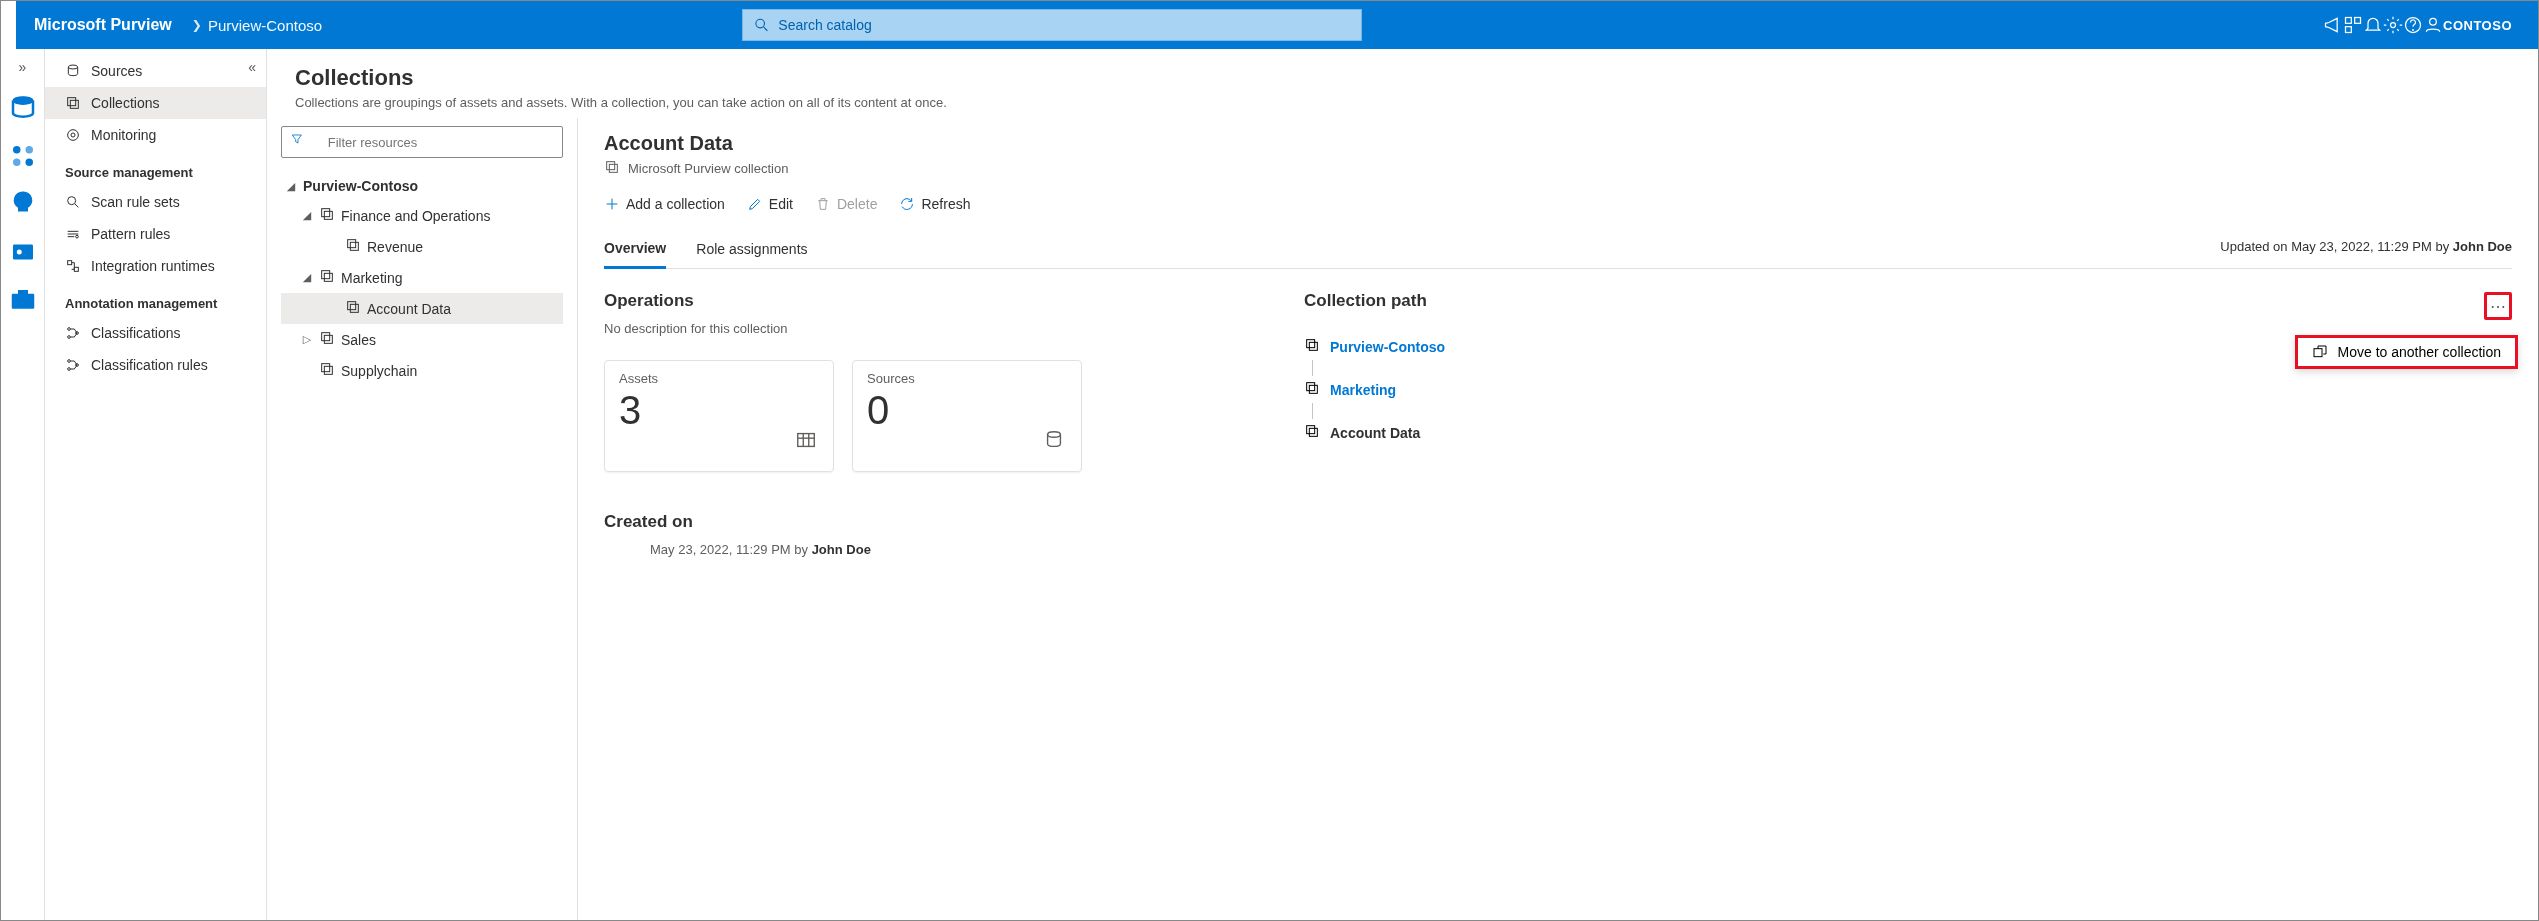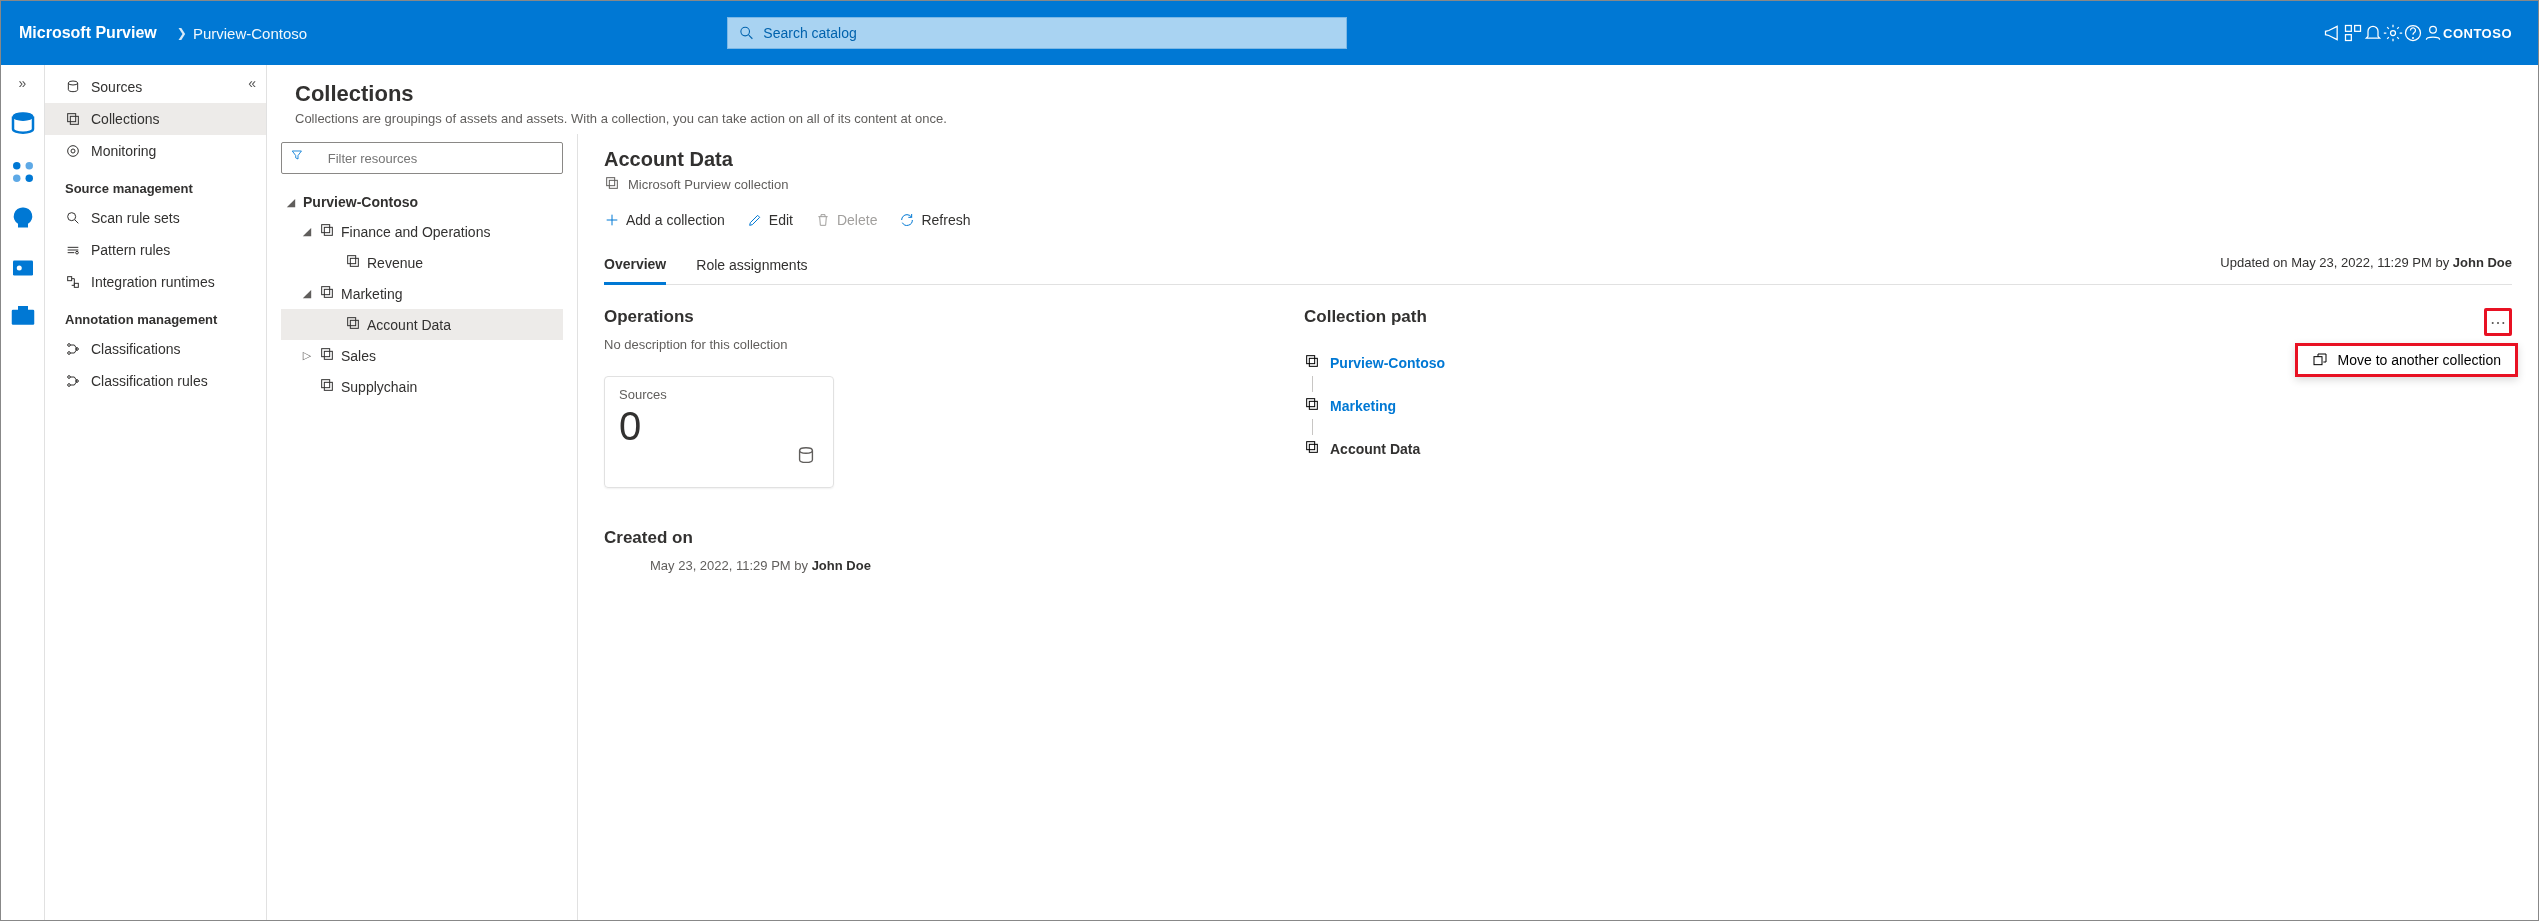--- a/index.html
+++ b/index.html
@@ -1,17 +1,17 @@
 <!DOCTYPE html>
 <html><head>
 <meta charset="utf-8">
 <style>
 * { box-sizing: border-box; margin: 0; padding: 0; font-family: "Segoe UI", sans-serif; }
 body { width: 2539px; height: 921px; overflow: hidden; background: #fff; border: 1px solid #888; transform-origin: top left; }
-.topbar { height: 64px; background: #0078d4; display: flex; align-items: center; color: #fff; }
+.topbar { height: 48px; background: #0078d4; display: flex; align-items: center; color: #fff; margin-left: 15px; }
 .brand { font-size: 16px; font-weight: 600; padding: 0 14px 0 18px; }
 .chev { font-size: 12px; opacity: .85; padding: 0 6px; }
 .crumb { font-size: 15px; opacity: .95; }
 .search-wrap { margin-left: 420px; }
 .search { width: 620px; height: 32px; background: #a9d3f2; border: 1px solid #7cb8e6; border-radius: 0; display: flex; align-items: center; padding: 0 10px; color: #0062ad; }
 .search svg { width: 18px; height: 18px; }
 .search input { background: transparent; border: 0; outline: 0; font-size: 14px; color: #0062ad; margin-left: 8px; width: 100%; }
 .search input::placeholder { color: #0062ad; }
 .topicons { margin-left: auto; display: flex; align-items: center; padding-right: 26px; }
 .topicons .ic { width: 20px; height: 20px; display: flex; align-items: center; justify-content: center; }
@@ -77,21 +77,21 @@
 .rightbody { flex: 1; position: relative; }
 .path-head { display: flex; align-items: center; }
 .more-btn { margin-left: auto; width: 28px; height: 28px; display: flex; align-items: center; justify-content: center; border-radius: 2px; cursor: pointer; color:#605e5c; }
 .hl { border: 3px solid #e81123; }
 .hl.more { padding: 0; }
 .pathlist { margin-top: 12px; }
 .pitem { display: flex; align-items: center; gap: 10px; font-size: 14px; padding: 4px 0; }
 .pitem .plink { color: #0078d4; font-weight: 600; cursor: pointer; }
 .pitem .plain { color: #323130; font-weight: 600; }
 .pconn { height: 16px; border-left: 1px solid #c8c6c4; margin-left: 8px; }
-.popup { position: absolute; top: 36px; right: -6px; background: #fff; border: 1px solid #c8c6c4; box-shadow: 0 3px 8px rgba(0,0,0,.15); padding: 6px 14px; display: flex; align-items: center; gap: 10px; font-size: 14px; }
+.popup { position: absolute; top: 44px; right: -6px; background: #fff; border: 1px solid #c8c6c4; box-shadow: 0 3px 8px rgba(0,0,0,.15); padding: 6px 14px; display: flex; align-items: center; gap: 10px; font-size: 14px; }
 .hl.popup { border: 3px solid #e81123; }
 svg.stroke { fill: none; stroke: currentColor; stroke-width: 1.5; }
 </style>
 </head>
 <body>
 
 <div class="topbar">
   <span class="brand">Microsoft Purview</span>
   <span class="chev">❯</span>
   <span class="crumb">Purview-Contoso</span>
@@ -361,20 +361,30 @@
           <span class="tab">Role assignments</span>
           <span class="updated"><span>Updated on May 23, 2022, 11:29 PM by </span><b>John Doe</b></span>
         </div>
 
         <div class="body2col">
           <div class="leftbody">
             <div class="sect-title">Operations</div>
             <div class="desc">No description for this collection</div>
             <div class="cards">
               <div class="card">
+                <div class="clabel">Assets</div>
+                <div class="cval">3</div>
+                <span class="cic"><svg class="stroke" viewBox="0 0 24 24" width="22" height="22">
+                      <rect x="3" y="5" width="18" height="14"></rect>
+                      <line x1="3" y1="10" x2="21" y2="10"></line>
+                      <line x1="9" y1="5" x2="9" y2="19"></line>
+                      <line x1="15" y1="5" x2="15" y2="19"></line>
+                    </svg></span>
+              </div>
+              <div class="card">
                 <div class="clabel">Sources</div>
                 <div class="cval">0</div>
                 <span class="cic"><svg class="stroke" viewBox="0 0 24 24" width="22" height="22">
                       <ellipse cx="12" cy="6" rx="7" ry="3"></ellipse>
                       <path d="M5 6v10c0 1.7 3 3 7 3s7-1.3 7-3V6"></path>
                     </svg></span>
               </div>
             </div>
             <div class="created">
               <div class="sect-title">Created on</div>

